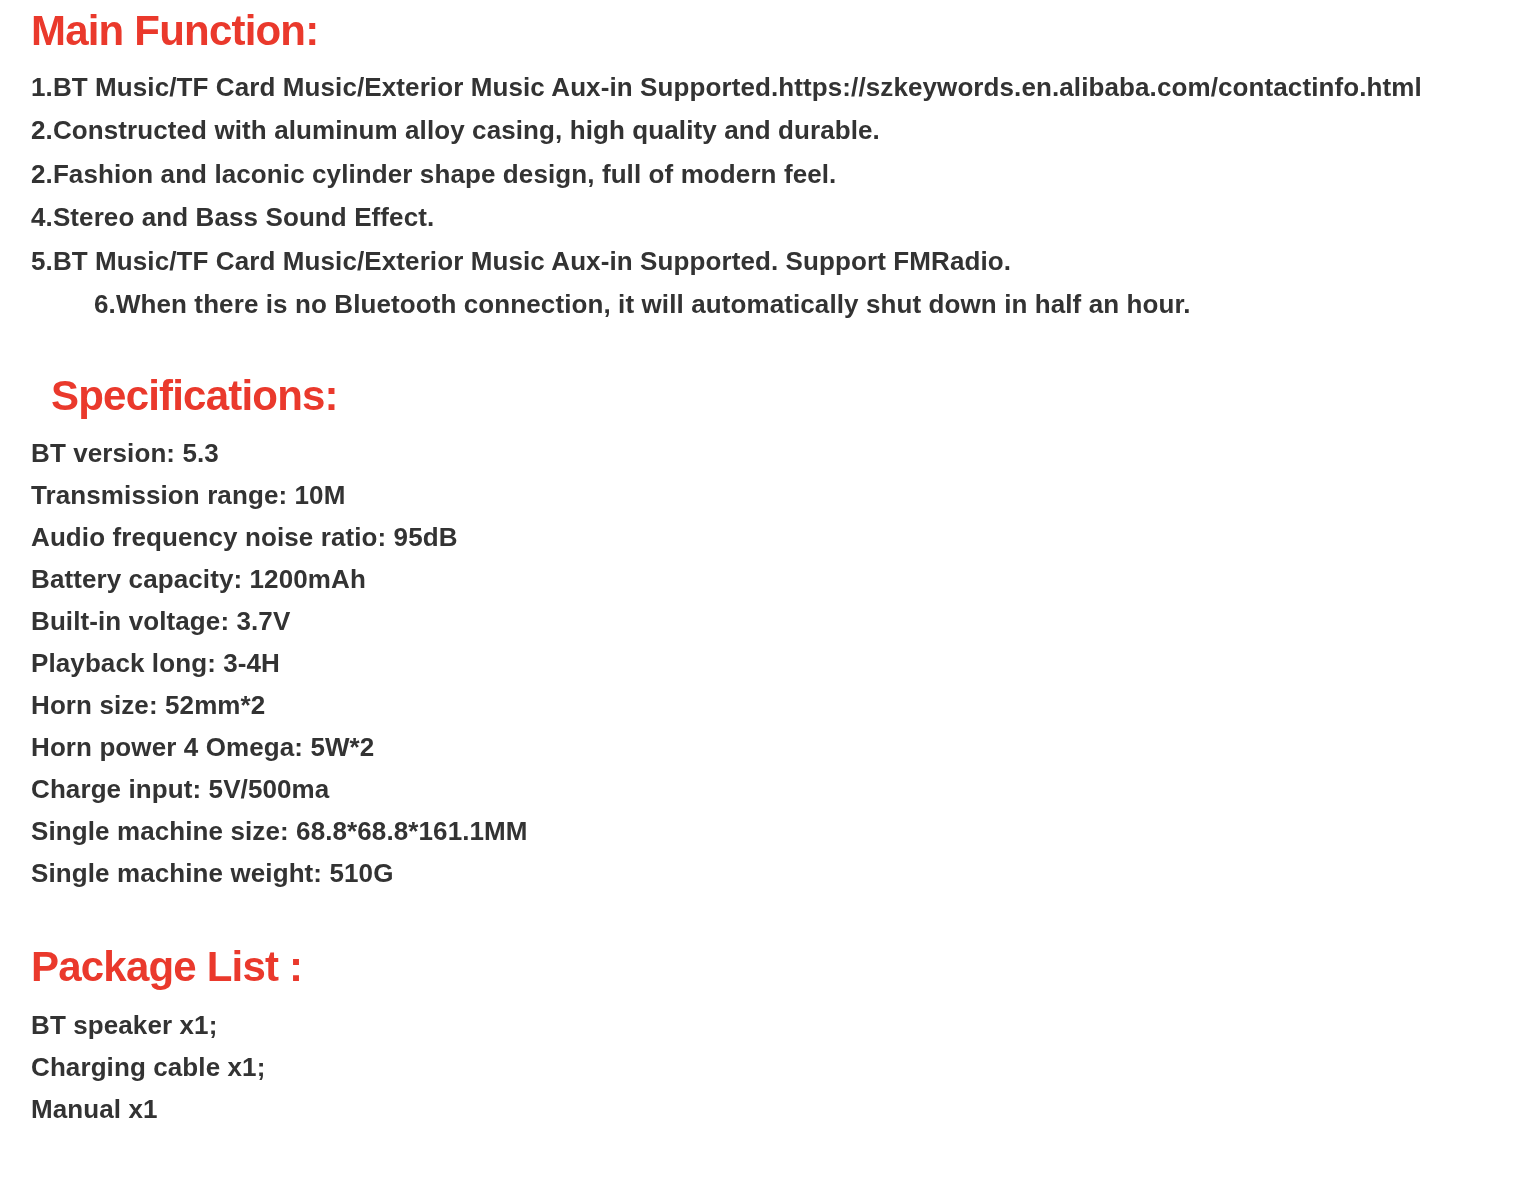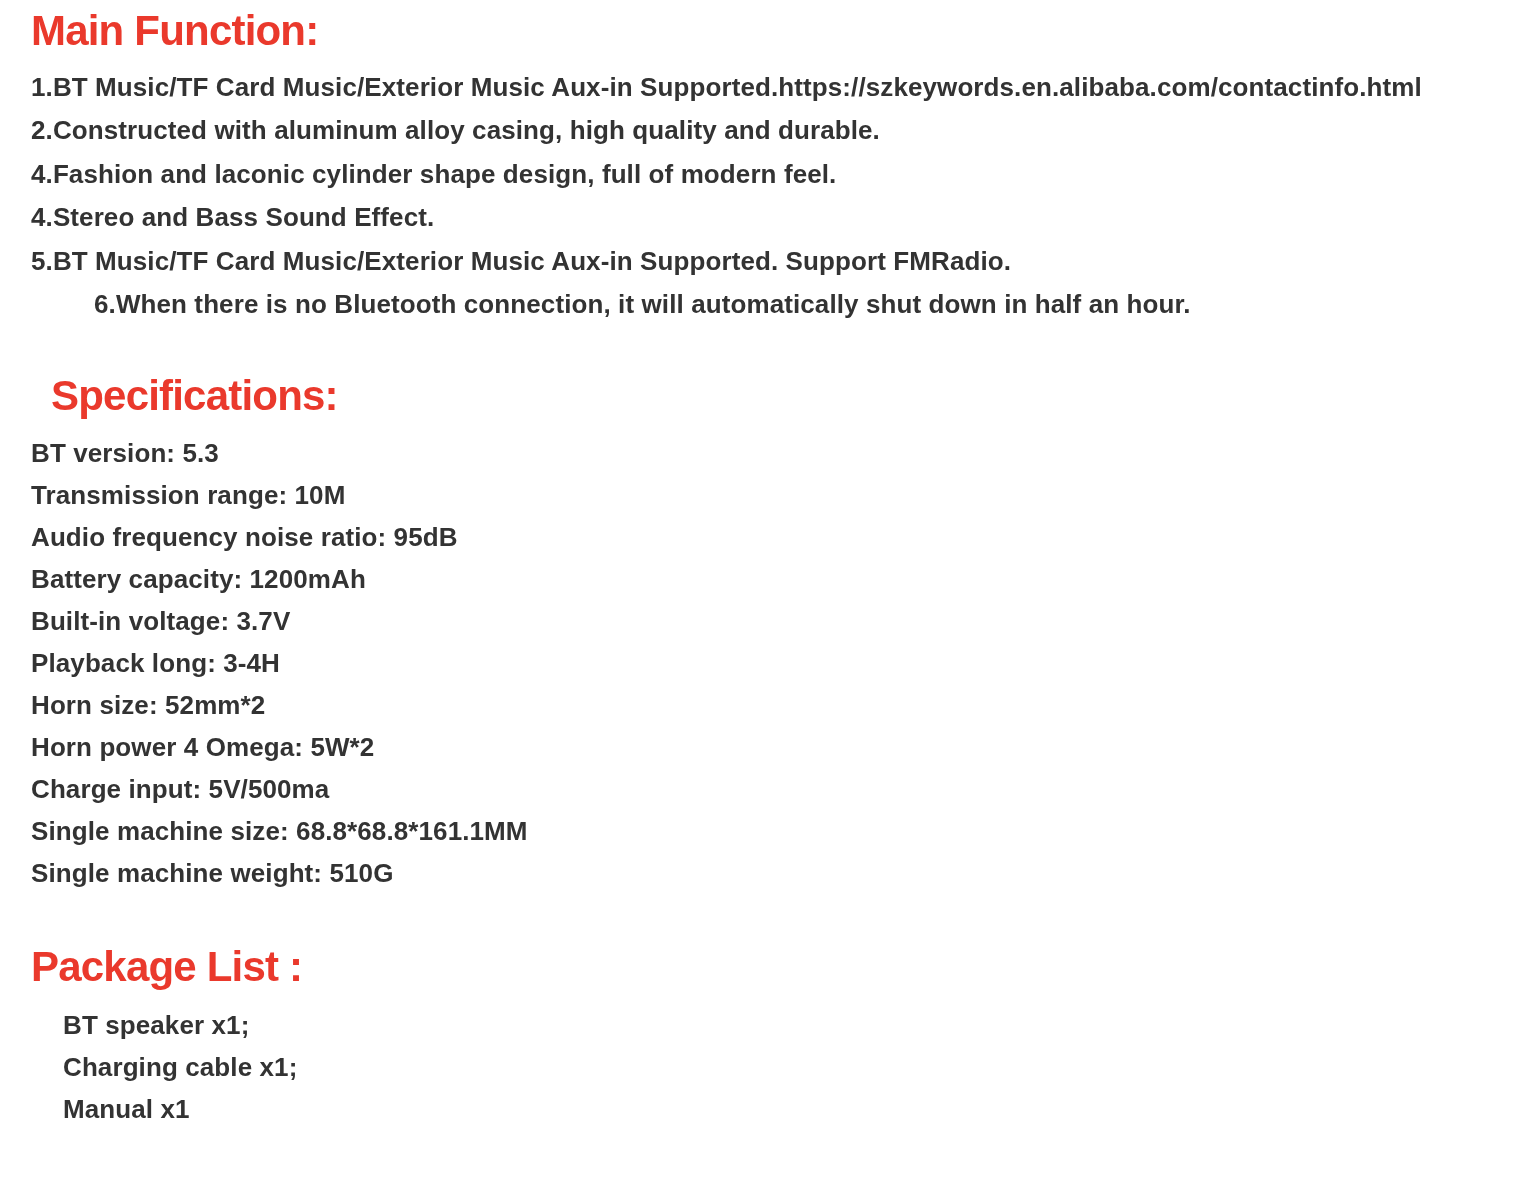--- a/index.html
+++ b/index.html
@@ -34,33 +34,33 @@
     white-space: nowrap;
   }
   .mf-list { margin-top: 12px; }
   .mf-list p { line-height: 43.4px; }
   .indent-1 { padding-left: 63px; }
   .spec-heading { margin-top: 47px; }
   .spec-list { margin-top: 13px; }
   .spec-list p { line-height: 42px; }
   .pkg-heading { margin-top: 50px; }
   .pkg-list { margin-top: 14px; }
-  .pkg-list p { line-height: 42px; margin-left: 32px; }
+  .pkg-list p { line-height: 42px; }
 </style>
 </head>
 <body style="background: rgb(255, 255, 255); color: rgb(51, 51, 51);">
 
 <div class="content">
 
   <section>
     <h2 class="heading" style="color: rgb(234, 57, 44);">Main Function:</h2>
     <div class="body-list mf-list">
       <p>1.BT Music/TF Card Music/Exterior Music Aux-in Supported.https://szkeywords.en.alibaba.com/contactinfo.html</p>
       <p>2.Constructed with aluminum alloy casing, high quality and durable.</p>
-      <p>4.Fashion and laconic cylinder shape design, full of modern feel.</p>
+      <p>2.Fashion and laconic cylinder shape design, full of modern feel.</p>
       <p>4.Stereo and Bass Sound Effect.</p>
       <p>5.BT Music/TF Card Music/Exterior Music Aux-in Supported. Support FMRadio.</p>
       <p class="indent-1">6.When there is no Bluetooth connection, it will automatically shut down in half an hour.</p>
     </div>
   </section>
 
   <section>
     <h2 class="heading spec-heading" style="color: rgb(234, 57, 44); margin-left: 20px;">Specifications:</h2>
     <div class="body-list spec-list">
       <p>BT version: 5.3</p>

